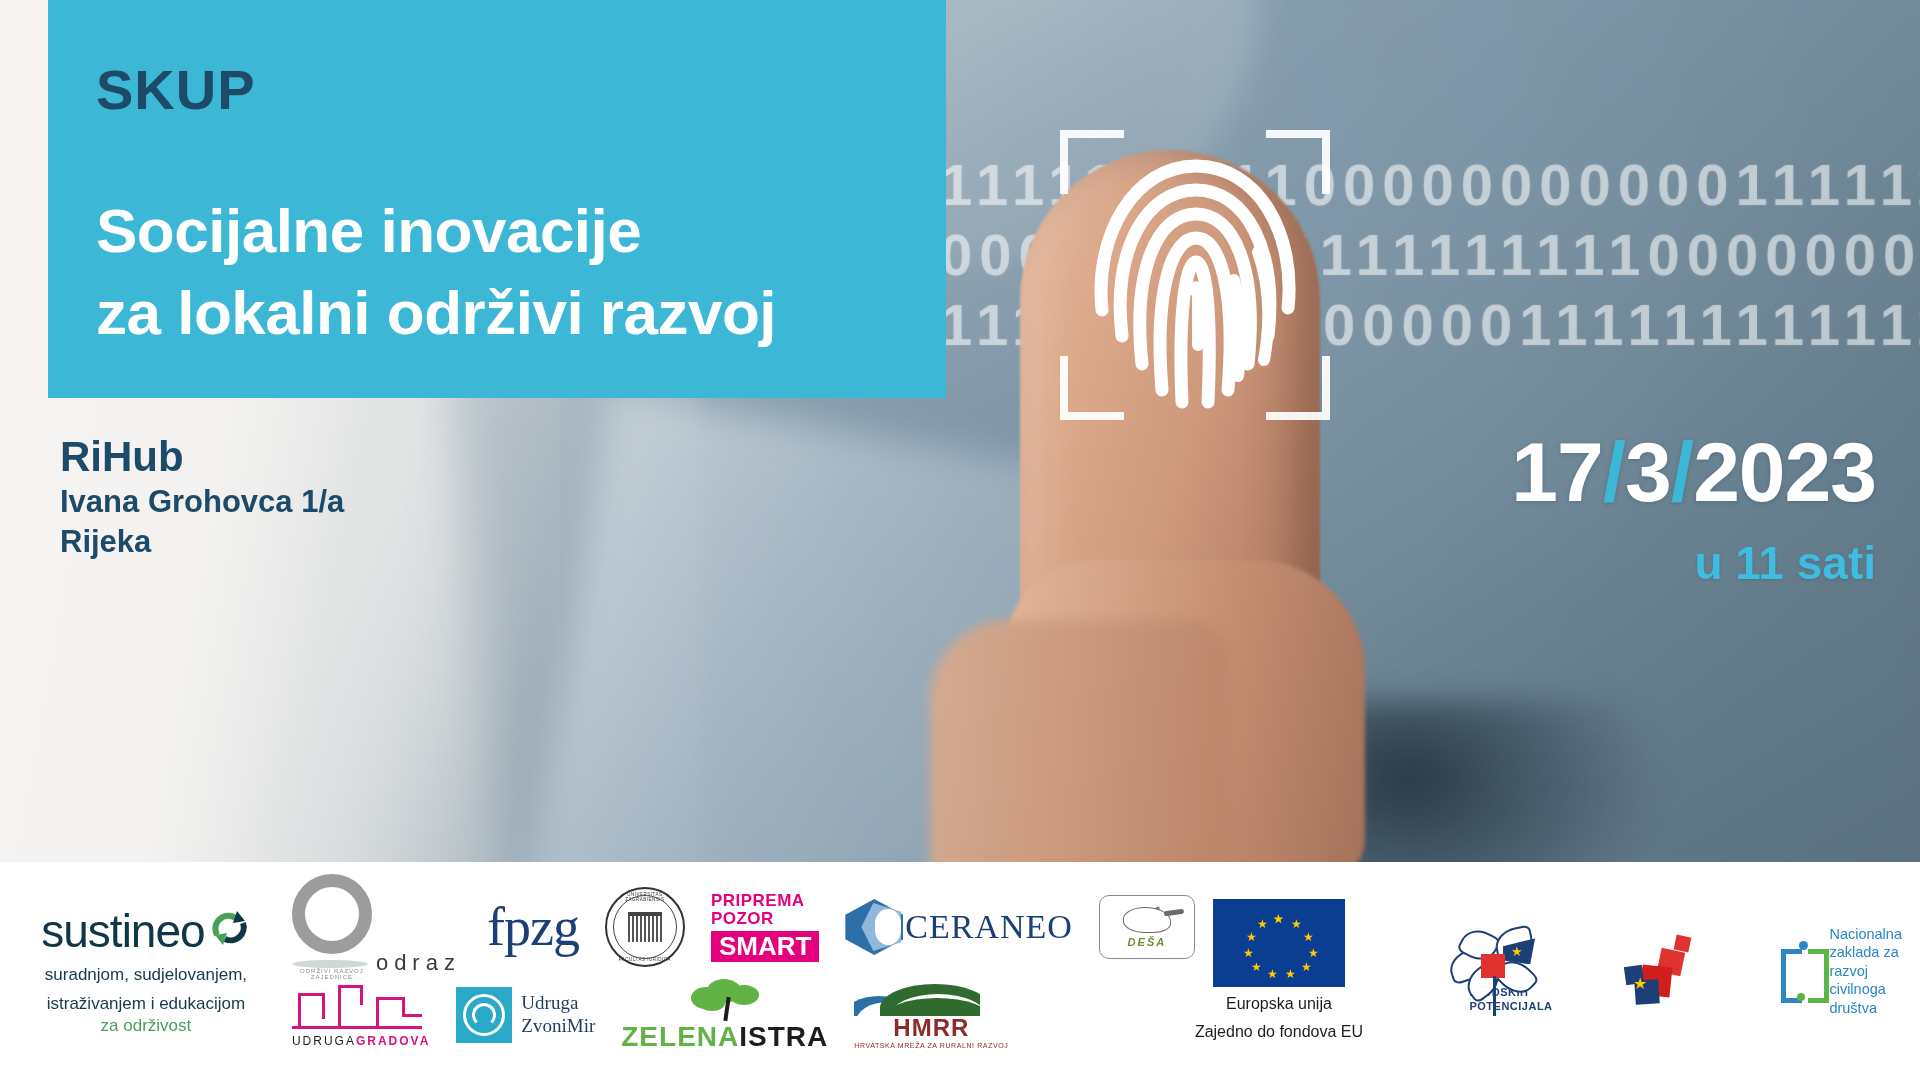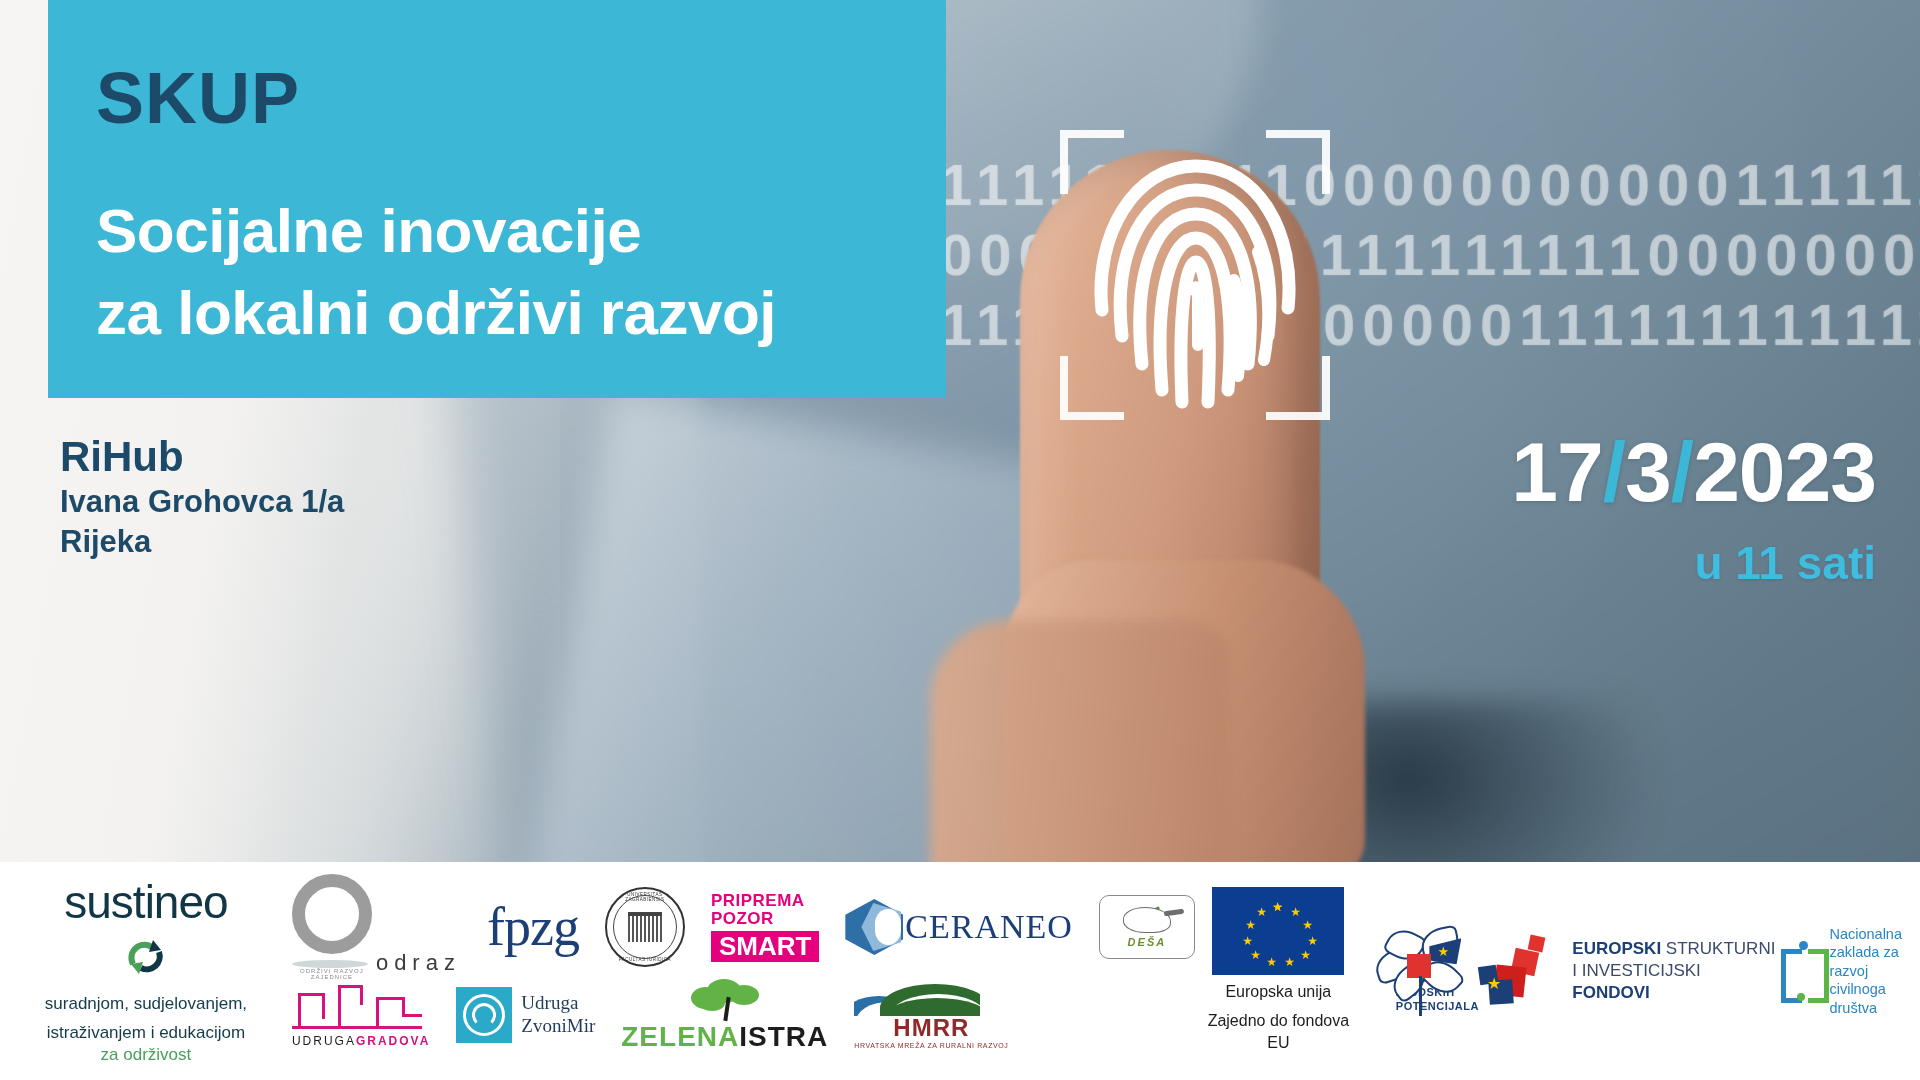--- a/index.html
+++ b/index.html
@@ -86,21 +86,21 @@
     border-radius:80px 40px 20px 20px;filter:blur(6px);opacity:.95;
   }
 
   
   .banner{
     position:absolute;left:48px;top:0;width:898px;height:398px;
     background:#3db7d6;
   }
   .skup{
     position:absolute;left:48px;top:62px;
-    font-size:72px;font-weight:700;color:#1c4a68;letter-spacing:1px;line-height:1;
+    font-size:56px;font-weight:700;color:#1c4a68;letter-spacing:1px;line-height:1;
   }
   .subtitle{
     position:absolute;left:48px;top:190px;width:830px;
     font-size:62px;font-weight:700;color:#ffffff;line-height:1.32;
     letter-spacing:-0.5px;
   }
   .subtitle div{white-space:nowrap;}
 
   
   .venue{position:absolute;left:60px;top:432px;color:#1c4a68;}
@@ -125,21 +125,21 @@
     display:flex;align-items:center;
   }
   .lb-left{width:355px;display:flex;align-items:center;justify-content:center;}
   .lb-mid{flex:1;display:flex;align-items:center;}
   .lb-right{width:860px;display:flex;align-items:center;justify-content:space-between;padding-right:18px;}
 
   
   .sustineo{text-align:center;}
   .sustineo .word{
     font-size:46px;font-weight:400;color:#113645;letter-spacing:-1px;
-    display:flex;align-items:center;justify-content:center;gap:4px;flex-direction:column;
+    display:flex;align-items:center;justify-content:center;gap:4px;
   }
   .recycle{display:inline-block;}
   .sustineo .tag1{font-size:17px;color:#143b4b;line-height:1.35;margin-top:6px;}
   .sustineo .tag2{font-size:17px;color:#4aa05a;line-height:1.35;}
 
   
   .grid2{display:flex;flex-direction:column;gap:6px;}
   .row{display:flex;align-items:center;gap:26px;}
   .cell{display:flex;align-items:center;justify-content:center;height:82px;}
 
@@ -508,24 +508,20 @@
 
       <div class="esif">
         <div class="blocks">
           <span class="bk" style="left:50px;top:0;width:15px;height:15px;background:#e0322e;transform:rotate(12deg)"></span>
           <span class="bk" style="left:34px;top:14px;width:24px;height:24px;background:#e0322e;transform:rotate(12deg)"></span>
           <span class="bk" style="left:16px;top:30px;width:30px;height:30px;background:#cf1f1c;transform:rotate(6deg)"></span>
           <span class="bk" style="left:0px;top:30px;width:18px;height:18px;background:#1c3f77;transform:rotate(-8deg)"></span>
           <span class="bk" style="left:10px;top:44px;width:24px;height:24px;background:#1c3f77;transform:rotate(-4deg)"></span>
           <span class="bk" style="left:8px;top:38px;color:#ffcc00;font-size:16px">★</span>
         </div>
-        <div class="txts">
-          <div class="l1"><b>EUROPSKI</b> <span>STRUKTURNI</span></div>
-          <div class="l2"><span>I INVESTICIJSKI</span> <b>FONDOVI</b></div>
-        </div>
       </div>
 
       <div class="nz">
         <div class="brk">
           <span class="bl"></span>
             <span class="br"></span>
           <span class="d1"></span>
             <span class="d2"></span>
         </div>
         <div class="txt">

